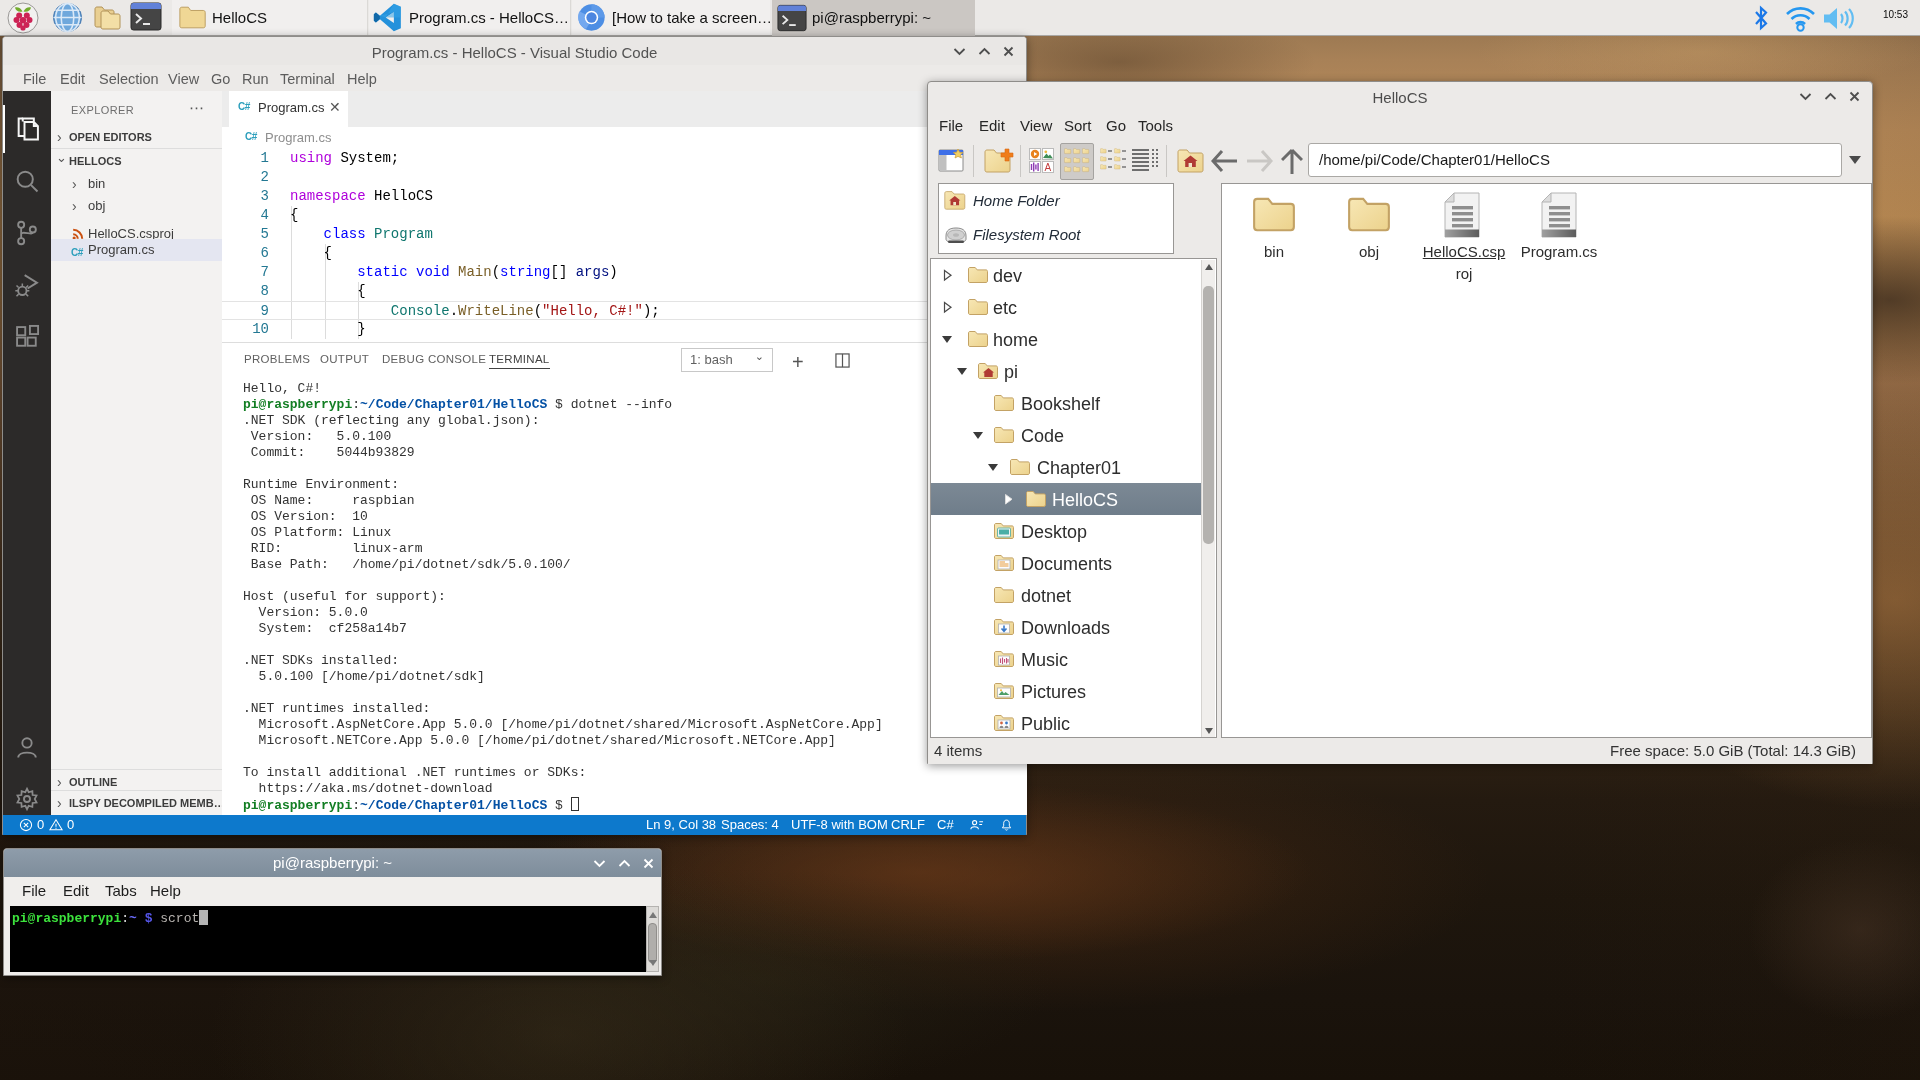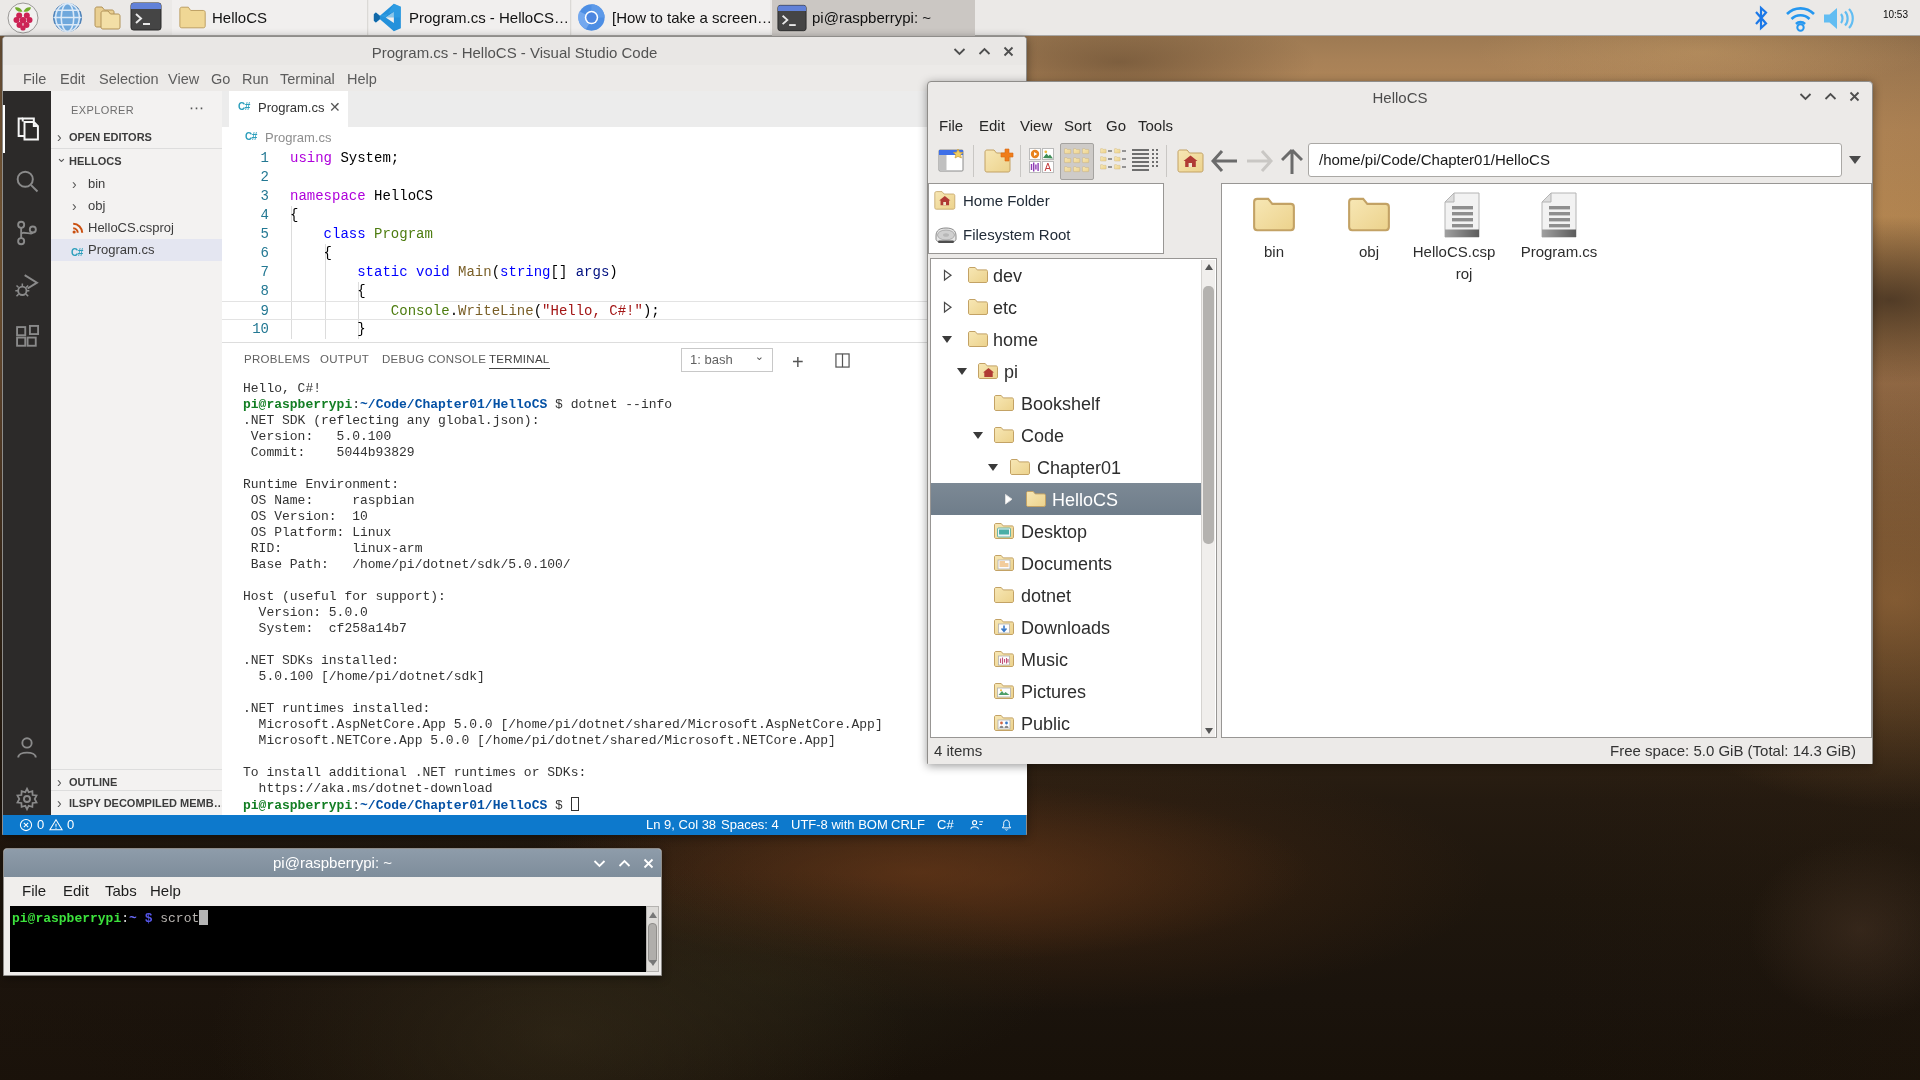--- a/index.html
+++ b/index.html
@@ -63,21 +63,21 @@
 #vs-tabbar { position:absolute; left:0; top:0; width:805px; height:36px; background:#ececec; }
 #vs-tab { position:absolute; left:7px; top:0; width:119px; height:36px; background:#fff; font-size:13px; }
 #vs-crumb { position:absolute; left:0; top:36px; width:805px; height:22px; background:#fff; font-size:13px; color:#8e8e8e; }
 #vs-editor { position:absolute; left:0; top:58px; width:805px; height:193px; background:#fff; font-size:14px; }
 .cl { position:absolute; left:0; width:805px; height:19px; line-height:19px; }
 .ln { position:absolute; left:0; width:47px; text-align:right; color:#237893; }
 .code { position:absolute; left:68px; white-space:pre; color:#000; }
 .code i { font-style:normal; }
 .kw { color:#af00db; }
 .kb { color:#0000ff; }
-.ty { color:#4d7c0f;margin-top:13px; }
+.ty { color:#0f766e;margin-top:13px; }
 .fn { color:#795e26; }
 .st { color:#a31515; }
 .pr { color:#001080; }
 #vs-panel { position:absolute; left:0; top:251px; width:805px; height:473px; background:#fff; border-top:1px solid #ddd; }
 #vs-ptabs { position:absolute; left:0; top:10px; width:805px; height:22px; font-size:11.5px; color:#616161; letter-spacing:.3px; }
 #vs-psel { position:absolute; left:459px; top:5px; width:92px; height:24px; background:#fff; border:1px solid #c8c8c8; font-size:13px; color:#616161; padding:3px 0 0 8px; }
 #vs-termout { position:absolute; left:21px; top:38px; width:780px; height:400px; font-size:13px; color:#333; }
 .tl { position:absolute; left:0; white-space:pre; line-height:16px; }
 .tg { color:#127e23; font-weight:bold; }
 .tb { color:#0451a5; font-weight:bold; }
@@ -299,21 +299,21 @@
     <div style="position:absolute;left:0;top:57px;width:171px;height:1px;background:#ddd;"></div>
     <div class="shead" style="top:60px;"><span class="chev2">⌄</span><span style="margin-left:14px">HELLOCS</span></div>
     <div class="srow" style="top:82px;">
         <span class="chev" style="left:21px">›</span>
         <span style="position:absolute;left:37px">bin</span>
       </div>
     <div class="srow" style="top:104px;">
         <span class="chev" style="left:21px">›</span>
         <span style="position:absolute;left:37px">obj</span>
       </div>
-    <div class="srow" style="top:126px;text-align:right;">
+    <div class="srow" style="top:132px;text-align:right;">
         <svg style="position:absolute;left:20px;top:4px" width="14" height="14" viewBox="0 0 16 16">
           <path d="M2.5 3.2 A10.3 10.3 0 0 1 12.8 13.5" fill="none" stroke="#ca5010" stroke-width="2.3"></path>
           <path d="M2.5 8.3 A5.2 5.2 0 0 1 7.7 13.5" fill="none" stroke="#ca5010" stroke-width="2.3"></path>
           <circle cx="3.6" cy="12.6" r="1.8" fill="#ca5010"></circle>
         </svg>
         <span style="position:absolute;left:37px">HelloCS.csproj</span>
       </div>
     <div class="srow" style="top:148px;background:#e4e6f1;">
         <span class="csico" style="left:20px;top:3px">C#</span>
         <span style="position:absolute;left:37px">Program.cs</span>
@@ -544,21 +544,21 @@
       </svg>
     <svg class="fl-ic" style="left:318px;top:11px" width="27" height="22" viewBox="0 0 27 22">
         <path d="M16 1 L25 11 L16 21 M1 11 L25 11" fill="none" stroke="#c9c7c4" stroke-width="3"></path>
       </svg>
     <svg class="fl-ic" style="left:353px;top:9px" width="22" height="27" viewBox="0 0 22 27">
         <path d="M11 2 L1 12 M11 2 L21 12 M11 2 L11 26" fill="none" stroke="#6b6b6b" stroke-width="3"></path>
       </svg>
   </div>
   <div id="fm-path">/home/pi/Code/Chapter01/HelloCS</div>
   <div style="position:absolute;left:921px;top:74px;width:0;height:0;border-top:8px solid #4a4a4a;border-left:6px solid transparent;border-right:6px solid transparent;"></div>
-  <div class="fmbox" style="left:0;top:101px;width:236px;height:71px;">
+  <div class="fmbox" style="left:10px;top:101px;width:236px;height:71px;font-style:italic;">
     <svg style="position:absolute;left:5px;top:4px" width="24" height="24" viewBox="0 0 30 27">
         <path d="M1 23 L1 5 C1 4 1.7 3 3 3 L10 3 L12.5 6 L24 6 C25.3 6 26 7 26 8 L26 23 C26 24.3 25.3 25 24 25 L3 25 C1.7 25 1 24.3 1 23 Z" fill="url(#fgrad)" stroke="#c3a265"></path>
         <path d="M13.5 8.5 L20.5 14 L18.8 14 L18.8 20 L8.2 20 L8.2 14 L6.5 14 Z" fill="#b03a34"></path>
         <rect x="11.6" y="16" width="3.4" height="4" fill="#f0e6c8"></rect>
       </svg>
     <span style="position:absolute;left:34px;top:8px;font-size:15px;color:#222c38;">Home Folder</span>
     <svg style="position:absolute;left:5px;top:38px" width="24" height="24" viewBox="0 0 24 24">
         <path d="M2 14 C2 8 6 6 12 6 C18 6 22 8 22 14 L22 17 C22 19 20 20.5 12 20.5 C4 20.5 2 19 2 17 Z" fill="#e6e6e6" stroke="#8a8a8a"></path>
         <ellipse cx="12" cy="13" rx="8.5" ry="5" fill="#d0d0d0" stroke="#9a9a9a" stroke-width=".7"></ellipse>
         <ellipse cx="12" cy="13" rx="3" ry="1.8" fill="#b8b8b8"></ellipse>
@@ -706,21 +706,21 @@
         <use href="#fold"></use>
       </svg>
     <svg style="position:absolute;left:222px;top:8px" width="36" height="46" viewBox="0 0 36 46">
         <use href="#doc"></use>
       </svg>
     <svg style="position:absolute;left:319px;top:8px" width="36" height="46" viewBox="0 0 36 46">
         <use href="#doc"></use>
       </svg>
     <span class="fm-lbl" style="left:52px;top:59px;">bin</span>
     <span class="fm-lbl" style="left:147px;top:59px;">obj</span>
-    <span class="fm-lbl" style="left:232px;top:59px;">HelloCS.csp</span>
+    <span class="fm-lbl" style="left:242px;top:59px;text-decoration:underline;">HelloCS.csp</span>
     <span class="fm-lbl" style="left:242px;top:81px;">roj</span>
     <span class="fm-lbl" style="left:337px;top:59px;">Program.cs</span>
   </div>
   <div id="fm-status">
       <span style="position:absolute;left:6px;top:4px">4 items</span>
       <span style="position:absolute;right:16px;top:4px">Free space: 5.0 GiB (Total: 14.3 GiB)</span>
     </div>
 </div>
 <div id="term" class="win">
   <div id="term-title">

